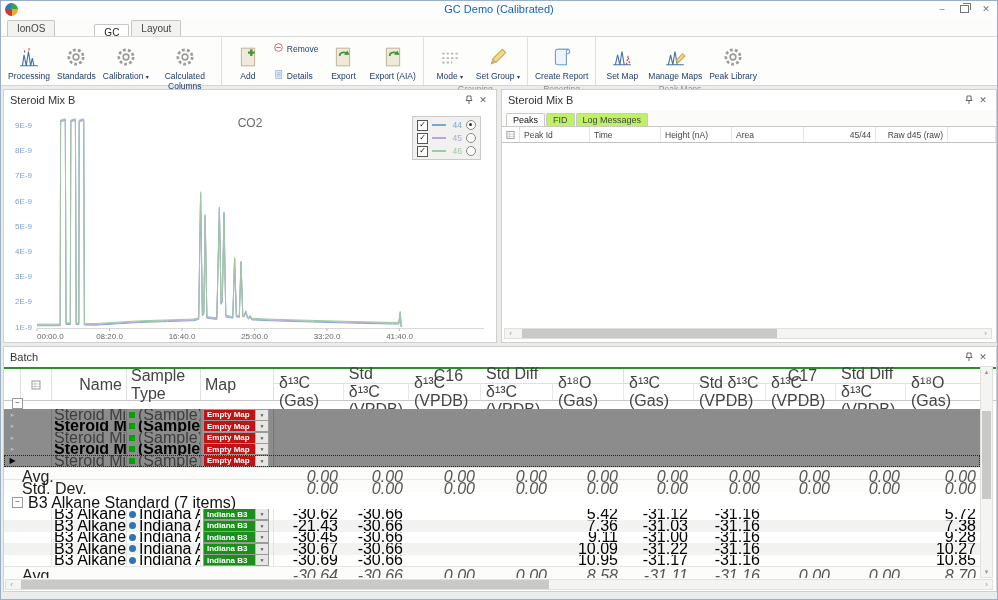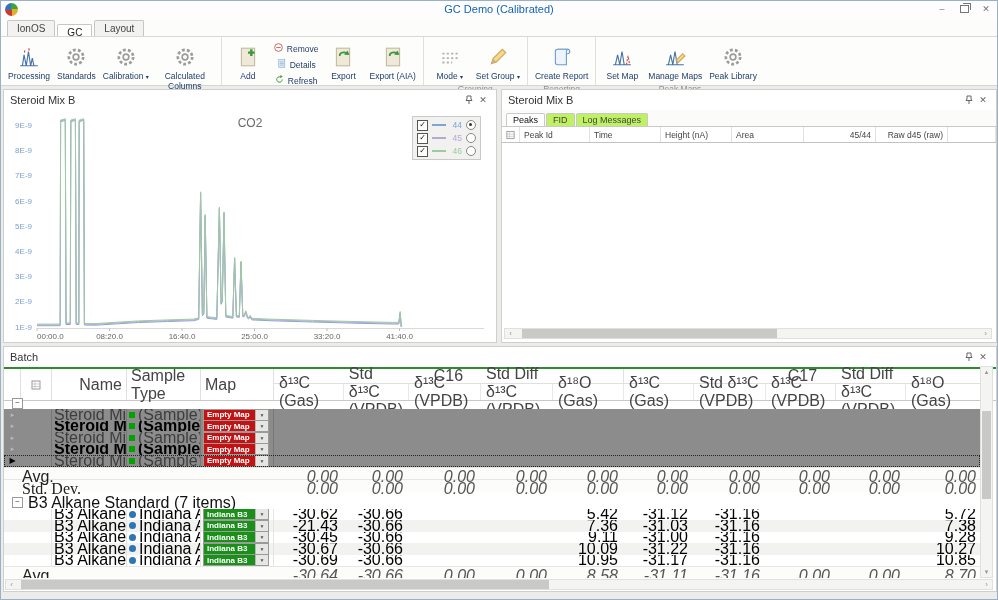--- a/index.html
+++ b/index.html
@@ -13,29 +13,29 @@
   .title-text{position:absolute;left:0;right:0;top:2px;text-align:center;font-size:11px;color:#1464b4;}
   .win-controls{position:absolute;right:4px;top:1px;display:flex;gap:8px;color:#777;font-size:9px;align-items:center;}
   .win-btn{width:14px;height:13px;display:flex;align-items:center;justify-content:center;cursor:default;}
   .restore-glyph{width:7px;height:6px;border:1px solid #777;position:relative;background:#fff;}
   .restore-glyph:before{content:"";position:absolute;left:2px;top:-3px;width:7px;height:6px;border:1px solid #777;border-bottom:none;border-left:none;}
 
   
   .ribbon{position:absolute;left:0;top:18px;right:0;height:66px;background:#fcfcfb;border-bottom:1px solid #d5d5d3;}
   .ribbon-tabs{position:absolute;left:6px;top:0;height:17px;display:flex;align-items:flex-end;gap:2px;}
   .rtab{font-size:10px;color:#444;padding:2px 9px 2px;border:1px solid #c6c6c4;border-bottom:none;background:#f2f2f0;border-radius:2px 2px 0 0;}
-  .rtab.active{background:#fff;color:#222;position:relative;top:4px;box-shadow:0 1px 0 #fff;}
+  .rtab.active{background:#fff;color:#222;position:relative;top:4px;box-shadow:0 1px 0 #fff;margin-left:37px;}
   .ribbon-body{position:absolute;left:0;top:17px;right:0;bottom:0;display:flex;align-items:stretch;background:#fdfdfc;border-top:1px solid #d8d8d6;}
   .rgroup{display:flex;flex-direction:column;padding:1px 4px 0;position:relative;}
   .rgroup + .rgroup{border-left:1px solid #e0e0de;}
   .rgroup-buttons{display:flex;flex:1;align-items:flex-start;gap:1px;}
   .rgroup-caption{text-align:center;font-size:8.5px;color:#8f8f8d;padding:1px 0 2px;}
   .rbtn{display:flex;flex-direction:column;align-items:center;min-width:38px;max-width:58px;padding:8px 3px 1px;font-size:8.5px;color:#1f3d6b;text-align:center;line-height:1.15;border-radius:2px;}
   .rbtn svg{width:22px;height:22px;margin-bottom:1px;}
-  .rsmall-col{display:flex;flex-direction:column;justify-content:flex-start;gap:1px;padding-top:3px;align-items:center;}
+  .rsmall-col{display:flex;flex-direction:column;justify-content:flex-start;gap:12px;padding-top:3px;}
   .rsmall{display:flex;align-items:center;gap:3px;font-size:8.5px;color:#1f3d6b;padding:1px 2px;}
   .rsmall svg{width:11px;height:11px;}
   .drop-caret{font-size:6px;color:#1f3d6b;}
 
   
   .panel{position:absolute;background:#fff;border:1px solid #cfcfcd;box-sizing:border-box;}
   .panel-header{height:20px;display:flex;align-items:center;padding:0 6px;font-size:11px;color:#333;}
   .panel-header .spacer{flex:1;}
   .panel-tool{width:14px;height:14px;display:flex;align-items:center;justify-content:center;color:#666;font-size:9px;}
   .pin-icon svg{width:10px;height:10px;}
@@ -558,21 +558,21 @@
           <div class="bc num" style="grid-column:8;display:flex;align-items:center;justify-content:flex-end;padding-right:6px;">0.00</div>
           <div class="bc num" style="grid-column:9;display:flex;align-items:center;justify-content:flex-end;padding-right:6px;">0.00</div>
           <div class="bc num" style="grid-column:10;display:flex;align-items:center;justify-content:flex-end;padding-right:6px;">0.00</div>
           <div class="bc num" style="grid-column:11;display:flex;align-items:center;justify-content:flex-end;padding-right:6px;">0.00</div>
           <div class="bc num" style="grid-column:12;display:flex;align-items:center;justify-content:flex-end;padding-right:6px;">0.00</div>
           <div class="bc num" style="grid-column:13;display:flex;align-items:center;justify-content:flex-end;padding-right:6px;">0.00</div>
           <div class="bc num" style="grid-column:14;display:flex;align-items:center;justify-content:flex-end;padding-right:6px;">0.00</div>
           <div class="bc num" style="grid-column:15;display:flex;align-items:center;justify-content:flex-end;padding-right:6px;">0.00</div>
         </div>
         <div class="bgrid agg-row">
-          <div class="bc lbl" style="display:flex;align-items:center;font-family:Liberation Serif, serif;">Std. Dev.</div>
+          <div class="bc lbl" style="display:flex;align-items:center;">Std. Dev.</div>
           <div style="grid-column:4/6"></div>
           <div class="bc num" style="grid-column:6;display:flex;align-items:center;justify-content:flex-end;padding-right:6px;">0.00</div>
           <div class="bc num" style="grid-column:7;display:flex;align-items:center;justify-content:flex-end;padding-right:6px;">0.00</div>
           <div class="bc num" style="grid-column:8;display:flex;align-items:center;justify-content:flex-end;padding-right:6px;">0.00</div>
           <div class="bc num" style="grid-column:9;display:flex;align-items:center;justify-content:flex-end;padding-right:6px;">0.00</div>
           <div class="bc num" style="grid-column:10;display:flex;align-items:center;justify-content:flex-end;padding-right:6px;">0.00</div>
           <div class="bc num" style="grid-column:11;display:flex;align-items:center;justify-content:flex-end;padding-right:6px;">0.00</div>
           <div class="bc num" style="grid-column:12;display:flex;align-items:center;justify-content:flex-end;padding-right:6px;">0.00</div>
           <div class="bc num" style="grid-column:13;display:flex;align-items:center;justify-content:flex-end;padding-right:6px;">0.00</div>
           <div class="bc num" style="grid-column:14;display:flex;align-items:center;justify-content:flex-end;padding-right:6px;">0.00</div>

